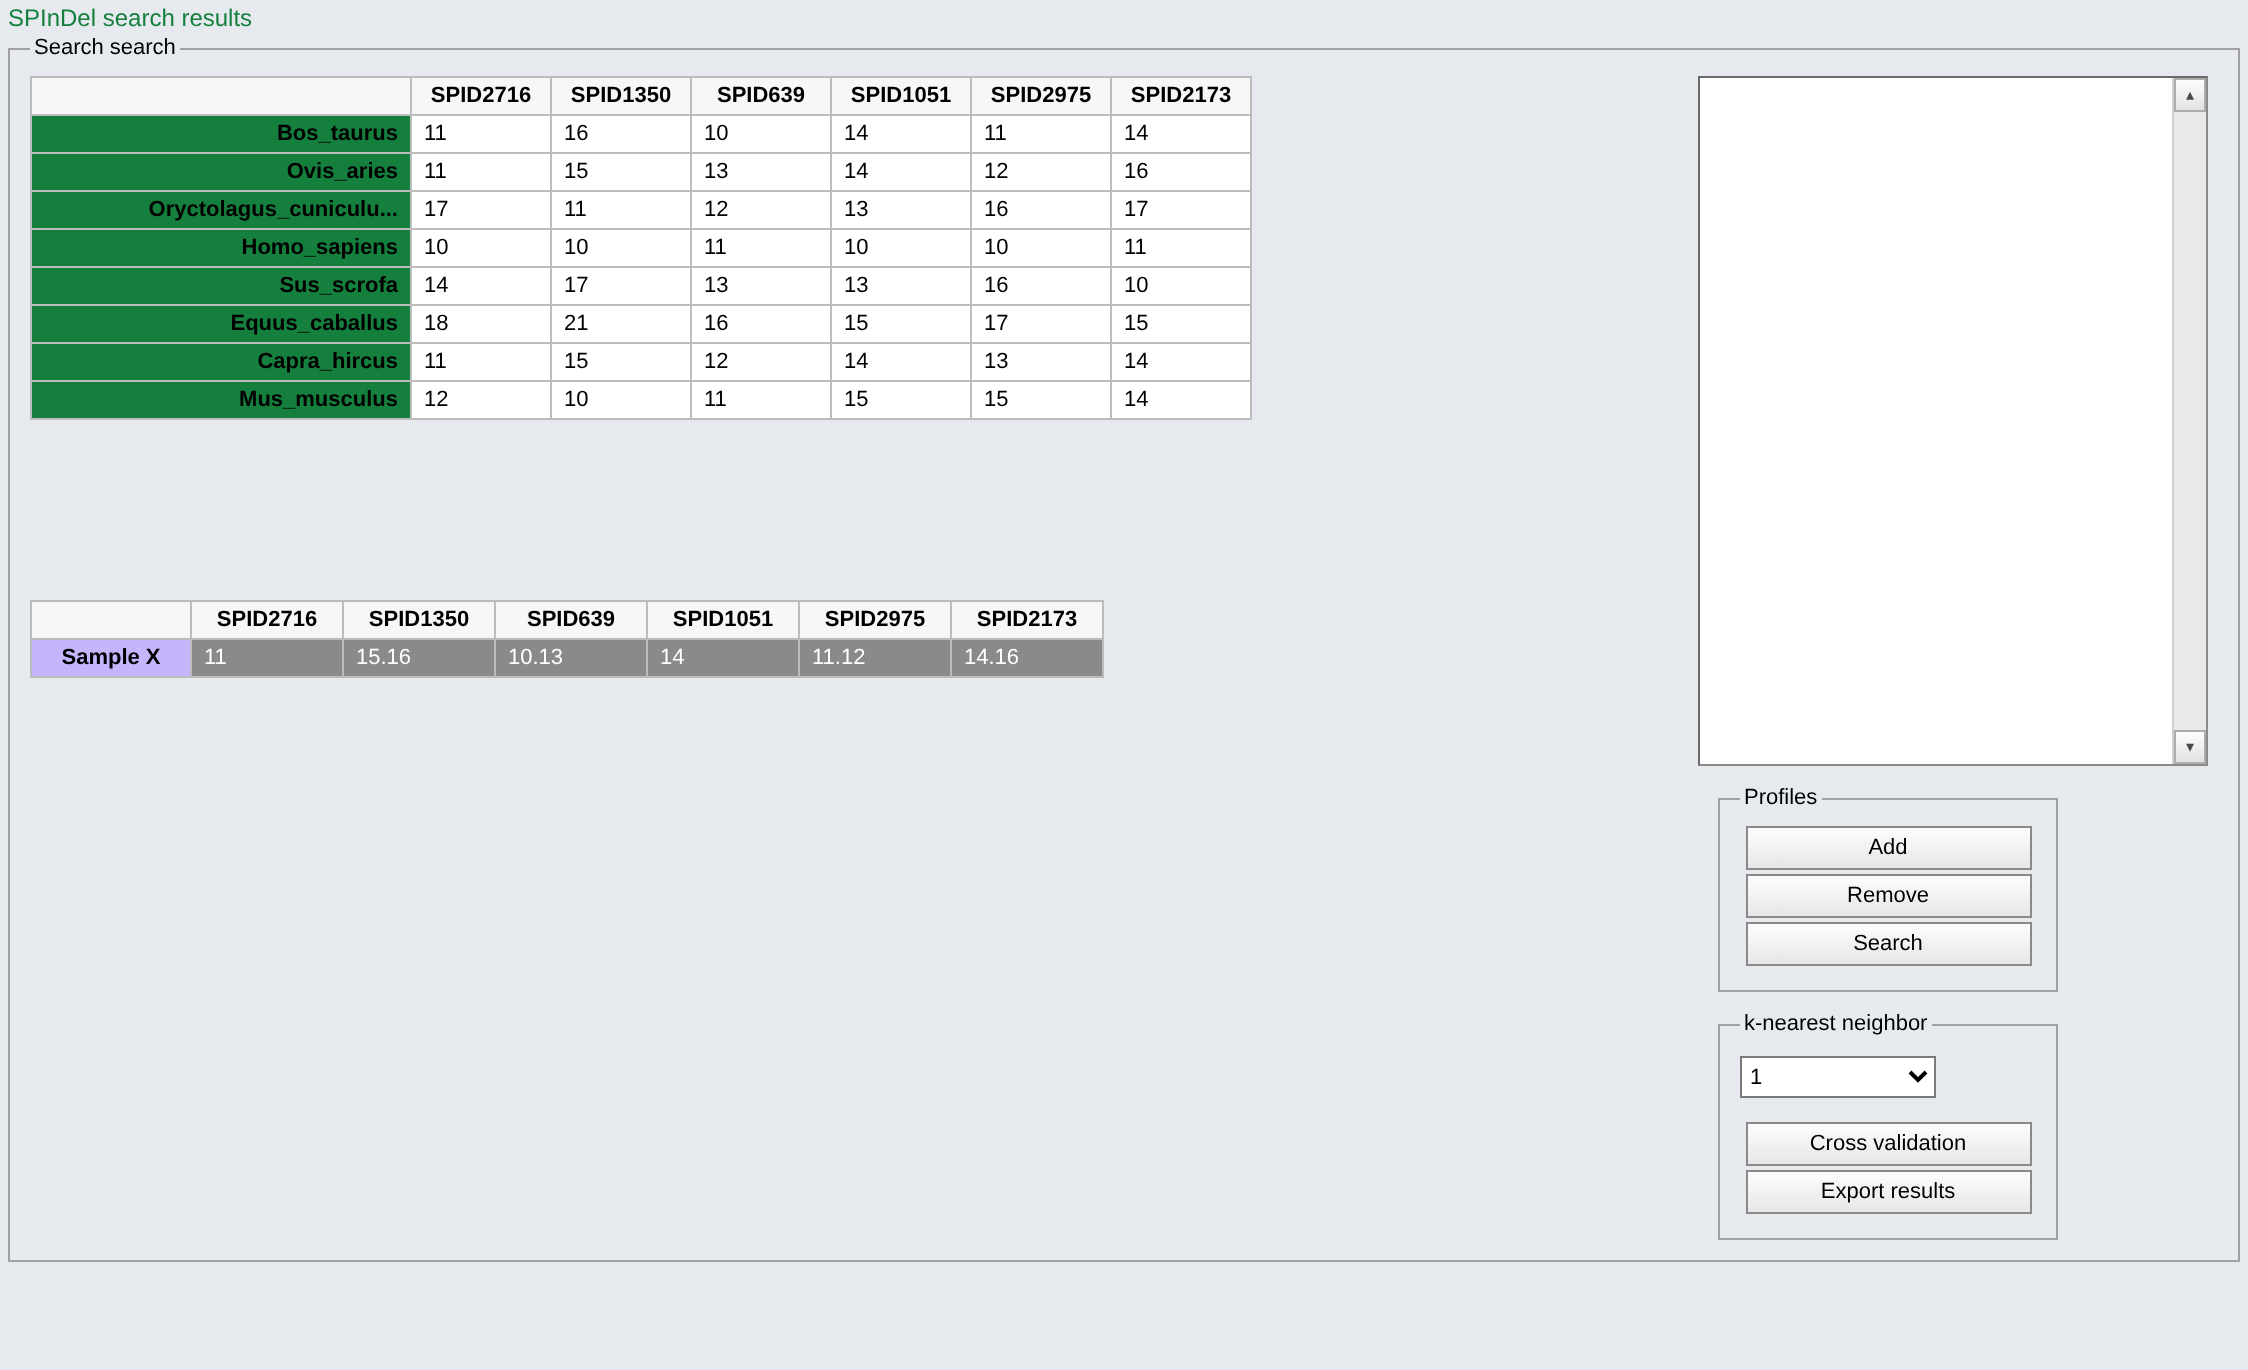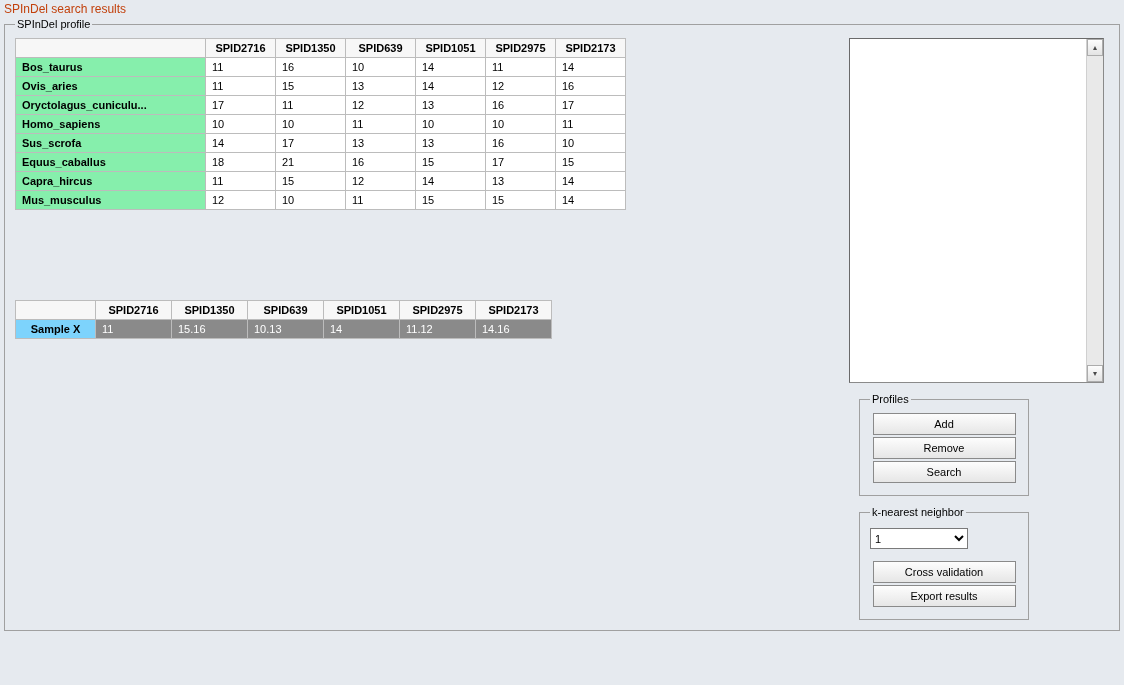--- a/index.html
+++ b/index.html
@@ -8,21 +8,21 @@
     width: 1124px; height: 685px;
     font-family: Tahoma, Arial, sans-serif;
     font-size: 11px;
     background: #e6eaef;
     color: #000;
     overflow: hidden;
   }
   .window-title {
     padding: 2px 20px 0 4px;
     font-size: 12px;
-    color: #c2410c;
+    color: #15803d;
   }
   fieldset.outer {
     border: 1px solid #a0a0a0;
     margin: 2px 4px 4px 4px;
     padding: 8px 10px 10px 10px;
   }
   fieldset.outer > legend,
   fieldset.panel > legend {
     font-size: 11px;
     color: #000;
@@ -53,23 +53,23 @@
     padding: 3px 6px;
     text-align: left;
     height: 18px;
   }
   table.results th {
     background: #f7f7f7;
     font-weight: bold;
     text-align: center;
   }
   table.results th.rowhead {
-    background: #86efac;
+    background: #15803d;
     font-weight: bold;
-    text-align: left;
+    text-align: right;
     white-space: nowrap;
     width: 190px;
   }
   table.results th.corner {
     background: #f7f7f7;
     width: 190px;
   }
   table.results td {
     background: #fff;
     width: 70px;
@@ -91,21 +91,21 @@
   table.sample th.corner { width: 80px; }
   table.sample td {
     border: 1px solid #bcbcbc;
     padding: 3px 6px;
     height: 18px;
     color: #fff;
     background: #8a8a8a;
     width: 76px;
   }
   table.sample .sample-rowhead {
-    background: #7dd3fc;
+    background: #c4b5fd;
     color: #000;
     font-weight: bold;
     text-align: center;
     width: 80px;
   }
   
   .listbox-wrap {
     border: 1px solid #8a8a8a;
     border-top-color: #6a6a6a;
     border-left-color: #6a6a6a;
@@ -170,21 +170,21 @@
     background: #fff;
     border: 1px solid #7a7a7a;
   }
 </style>
 </head>
 <body>
 
 <div class="window-title">SPInDel search results</div>
 
 <fieldset class="outer">
-  <legend>SPInDel profile</legend>
+  <legend>Search search</legend>
 
   <div class="content-row">
     <div class="left-col">
 
       <table class="results">
         <thead>
           <tr>
             <th class="corner"></th>
             <th>SPID2716</th>
             <th>SPID1350</th>

